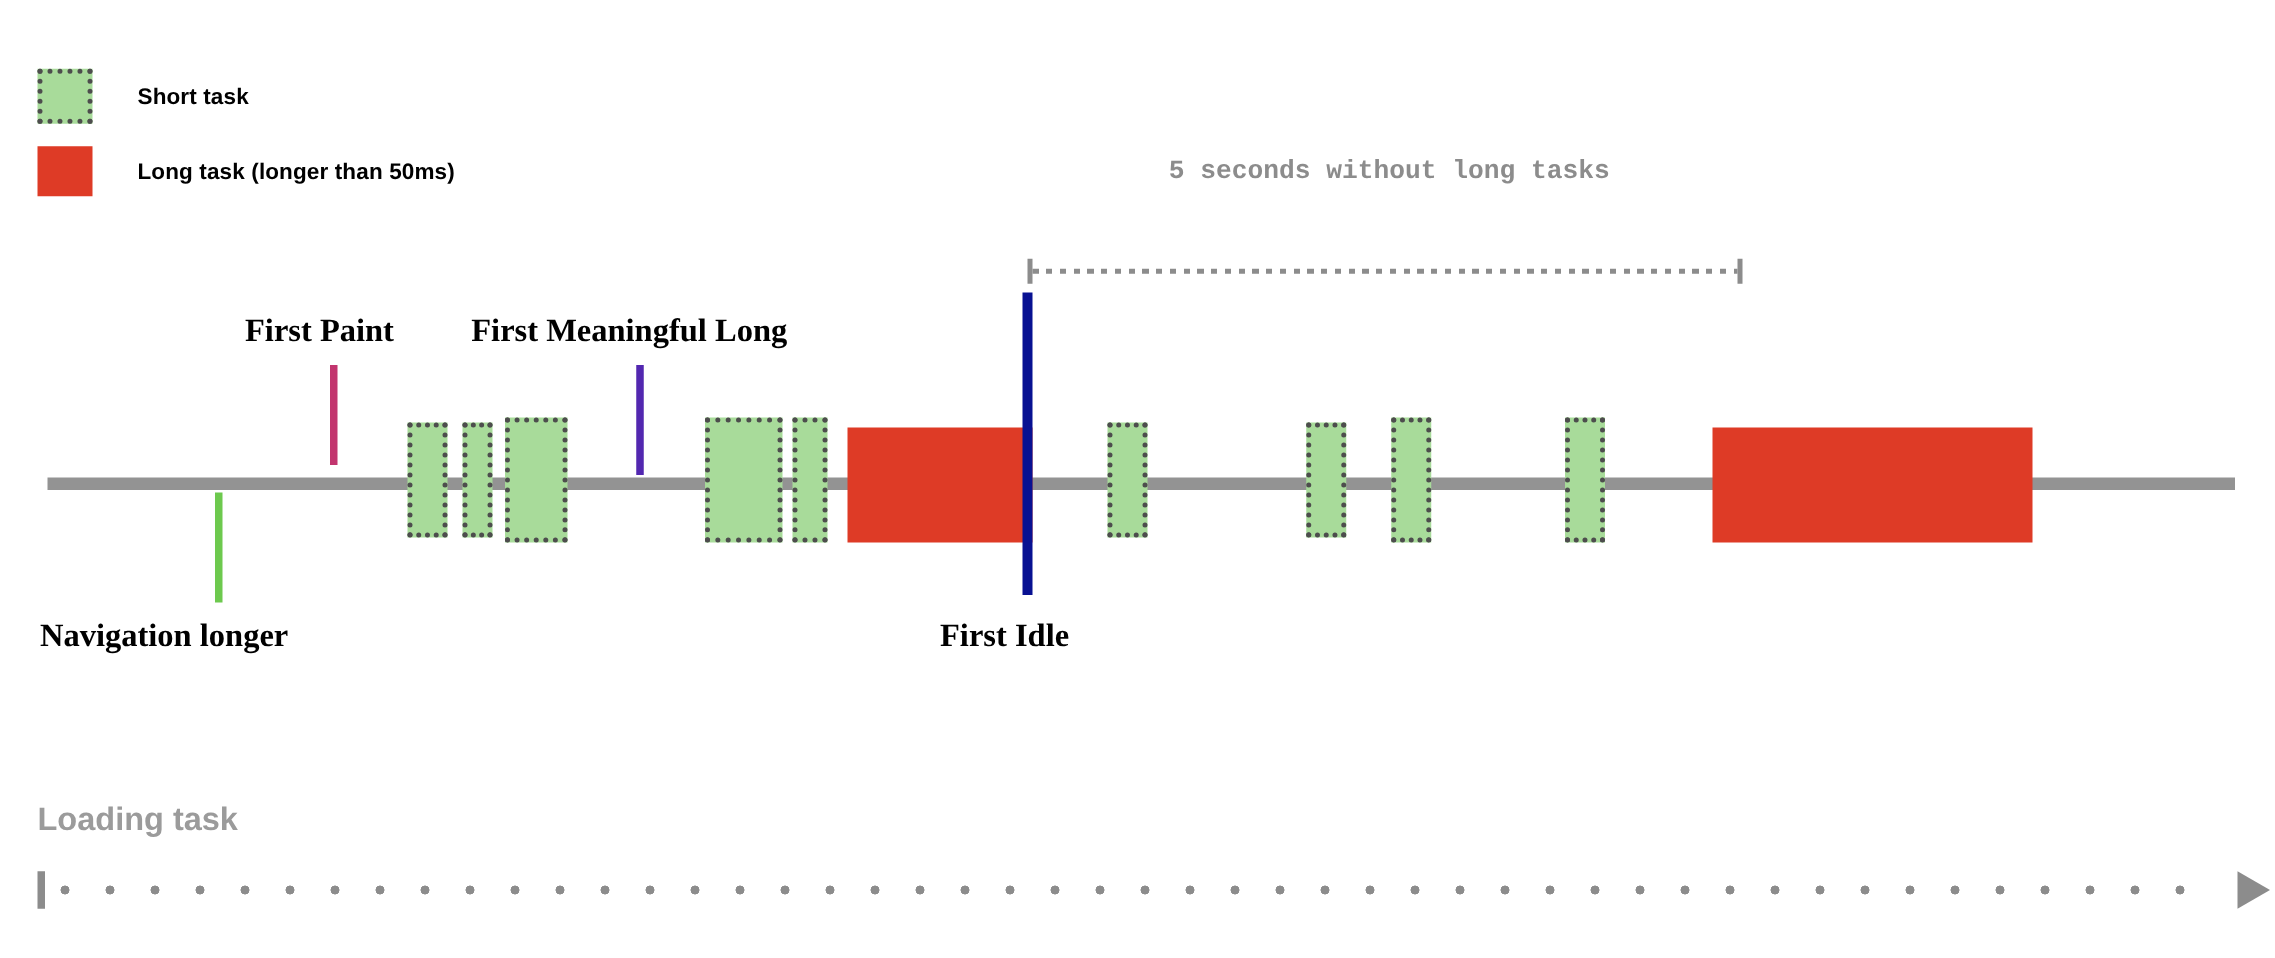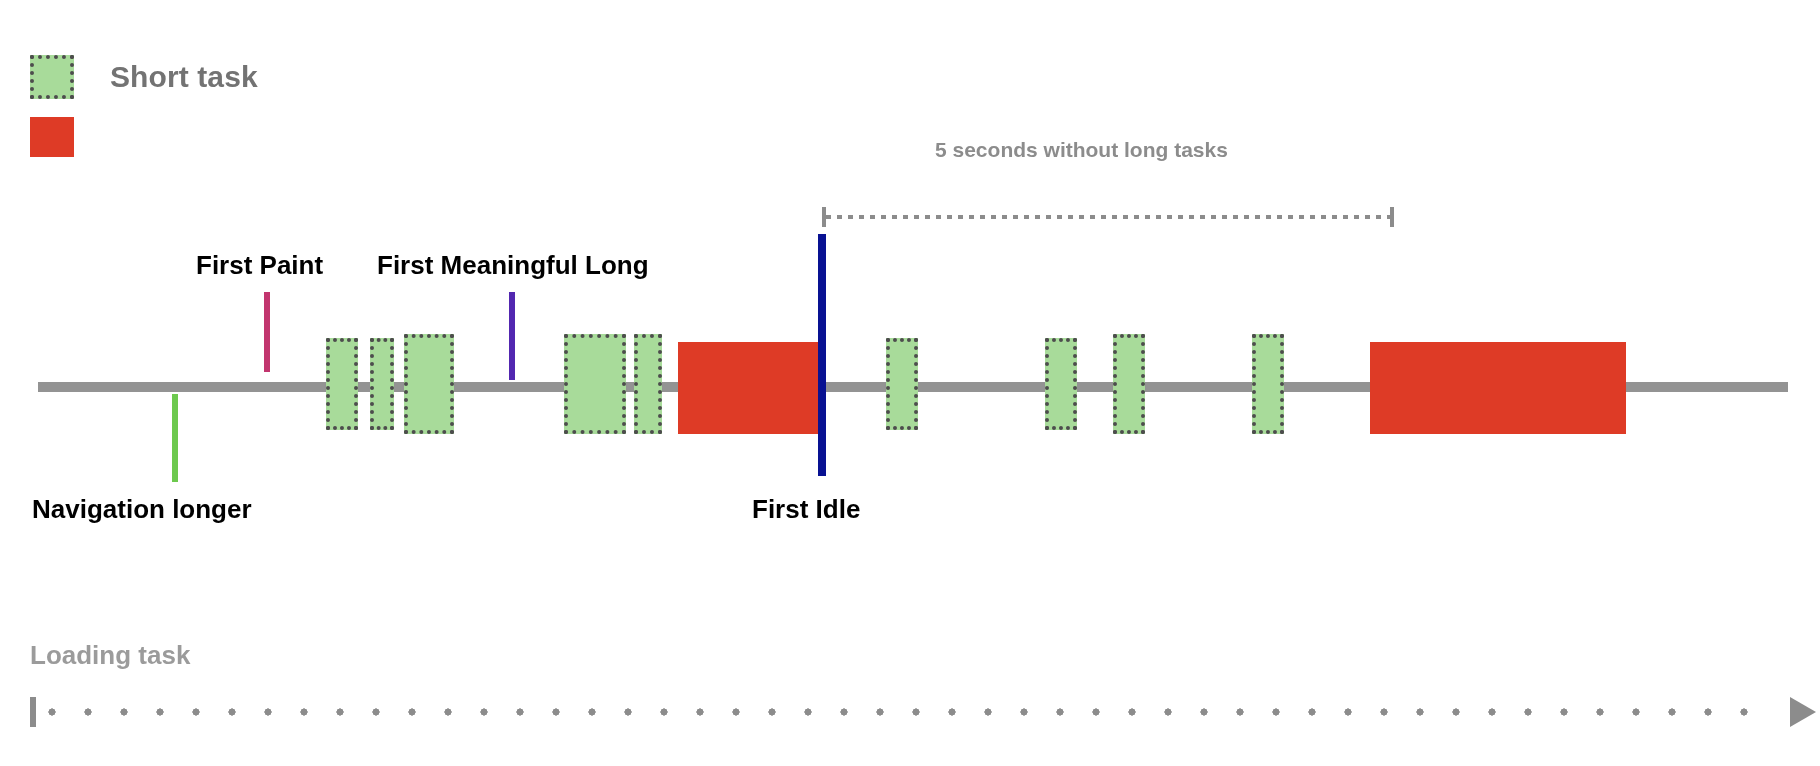--- a/index.html
+++ b/index.html
@@ -42,23 +42,23 @@
     border: 4px dotted #4D4D4D;
     box-sizing: border-box;
   }
   .swatch-long {
     width: 44px;
     height: 40px;
     background: #DE3B26;
   }
   .legend-label {
     margin-left: 36px;
-    font-size: 30px;
-    font-weight: bold;
-    color: #737373;
+    font-size: 18px;
+    font-weight: bold;
+    color: #000000;
     white-space: nowrap;
     letter-spacing: .1px;
   }
 
   
   .axis-line {
     position: absolute;
     left: 38px;
     top: 382px;
     width: 1750px;
@@ -87,20 +87,21 @@
   .marker.fmp              { background: #5227B0; }
   .marker.navigation       { background: #6DC94E; }
   .marker.first-idle       { background: #081192; width: 8px; }
 
   .event-label {
     position: absolute;
     font-size: 26px;
     font-weight: bold;
     color: #000000;
     white-space: nowrap;
+    font-family: Liberation Serif, serif;
   }
 
   
   .bracket-label {
     position: absolute;
     font-size: 21px;
     font-weight: bold;
     color: #8C8C8C;
     white-space: nowrap;
   }
@@ -179,24 +180,25 @@
 
 <div class="stage">
 
   <div class="legend">
     <div class="legend-row">
       <div class="swatch-short"></div>
       <div class="legend-label">Short task</div>
     </div>
     <div class="legend-row">
       <div class="swatch-long"></div>
+      <div class="legend-label">Long task (longer than 50ms)</div>
     </div>
   </div>
 
-  <div class="bracket-label" style="left:935px; top:138px;">5 seconds without long tasks</div>
+  <div class="bracket-label" style="left:935px; top:126px;font-family:Liberation Mono, monospace;">5 seconds without long tasks</div>
   <div class="bracket">
     <div class="cap left"></div>
     <div class="dotted"></div>
     <div class="cap right"></div>
   </div>
 
   <div class="axis-line"></div>
 
   <div id="tasks-layer">
       <div class="task short" style="left: 326px; top: 338px; width: 32px; height: 92px;"></div>

